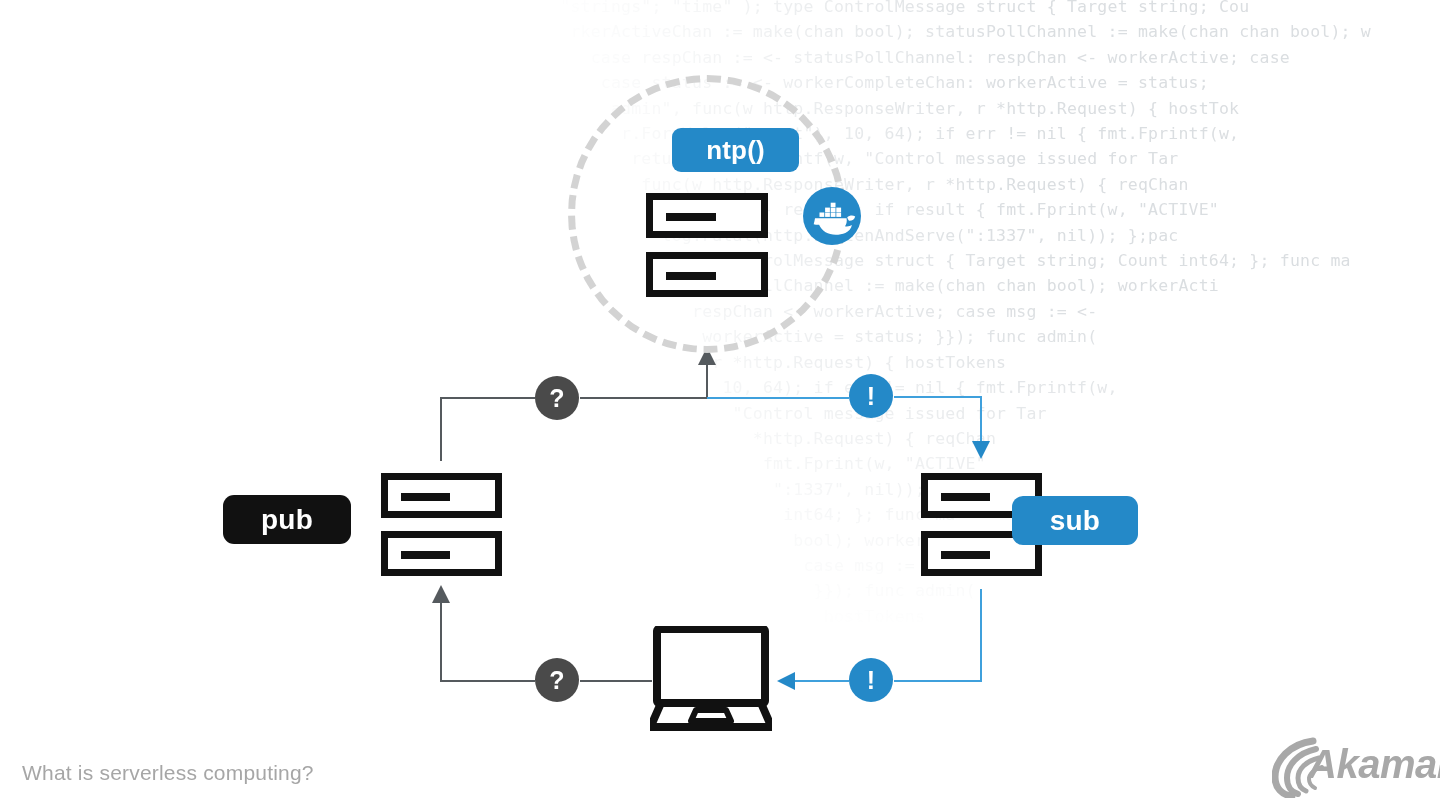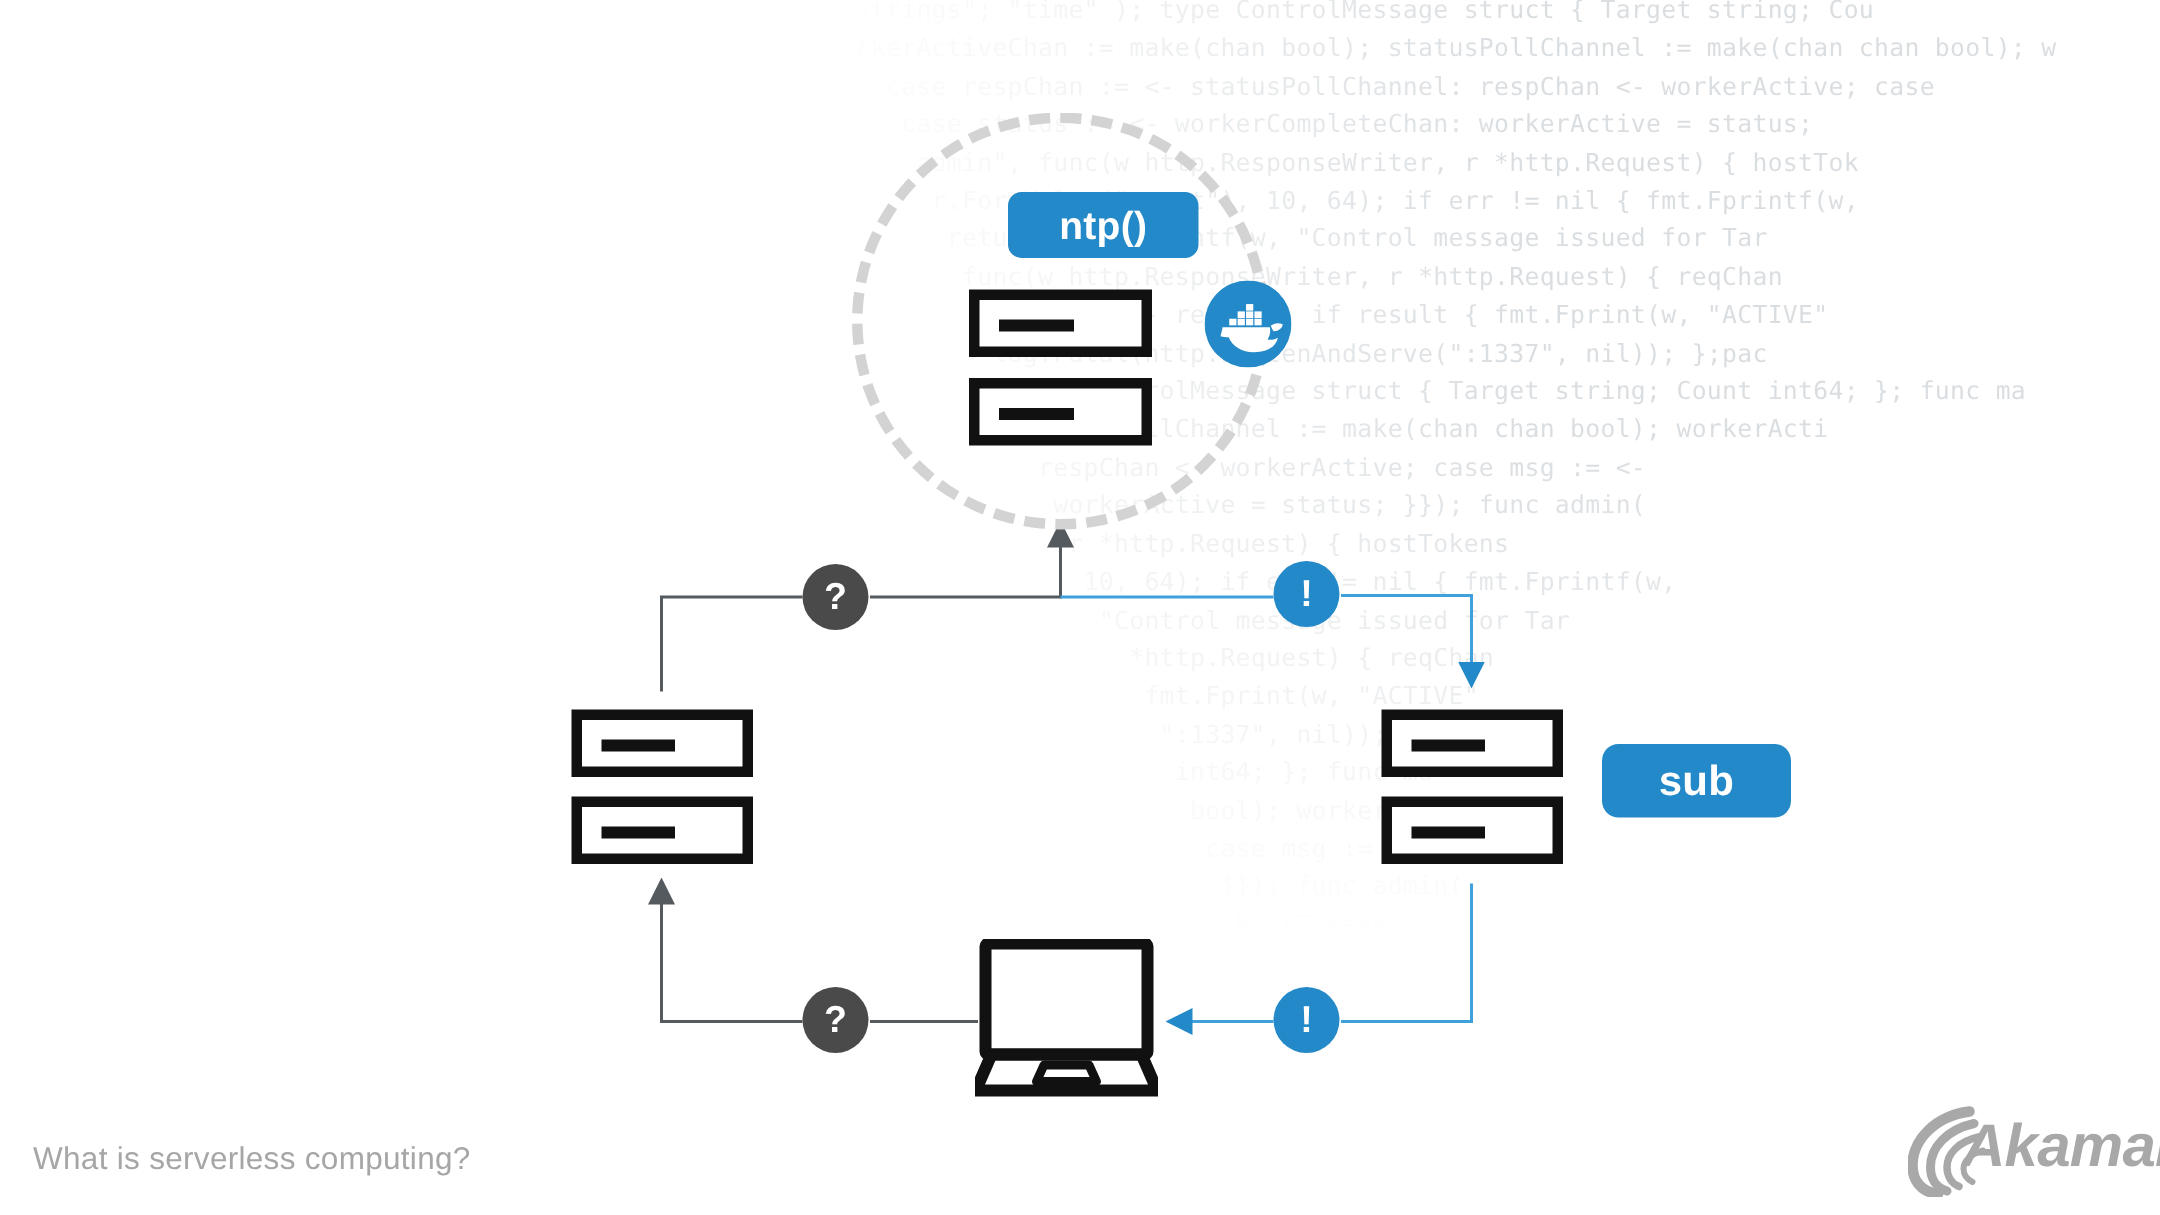--- a/index.html
+++ b/index.html
@@ -78,21 +78,21 @@
 
   #pill-ntp {
     left: 672px; top: 128px; width: 127px; height: 44px;
     font-size: 26px; border-radius: 9px;
   }
   #pill-pub {
     left: 223px; top: 495px; width: 128px; height: 49px;
     font-size: 28px; border-radius: 11px;
   }
   #pill-sub {
-    left: 1068px; top: 496px; width: 126px; height: 49px;
+    left: 1012px; top: 496px; width: 126px; height: 49px;
     font-size: 28px; border-radius: 11px;
   }
 
   
   .rack {
     position: absolute;
   }
   .rack-unit {
     box-sizing: border-box;
     border: 7px solid #111111;
@@ -267,20 +267,21 @@
   </svg>
 
   <div class="badge badge-gray" id="badge-q-top">?</div>
 
   <div class="badge badge-blue" id="badge-x-top">!</div>
 
   <div class="badge badge-gray" id="badge-q-bottom">?</div>
 
   <div class="badge badge-blue" id="badge-x-bottom">!</div>
 
+  <div class="pill pill-black" id="pill-pub">pub</div>
 
   <div class="rack" id="rack-pub">
     <div class="rack-unit">
       <span class="led"></span>
     </div>
     <div class="rack-unit">
       <span class="led"></span>
     </div>
   </div>
 

